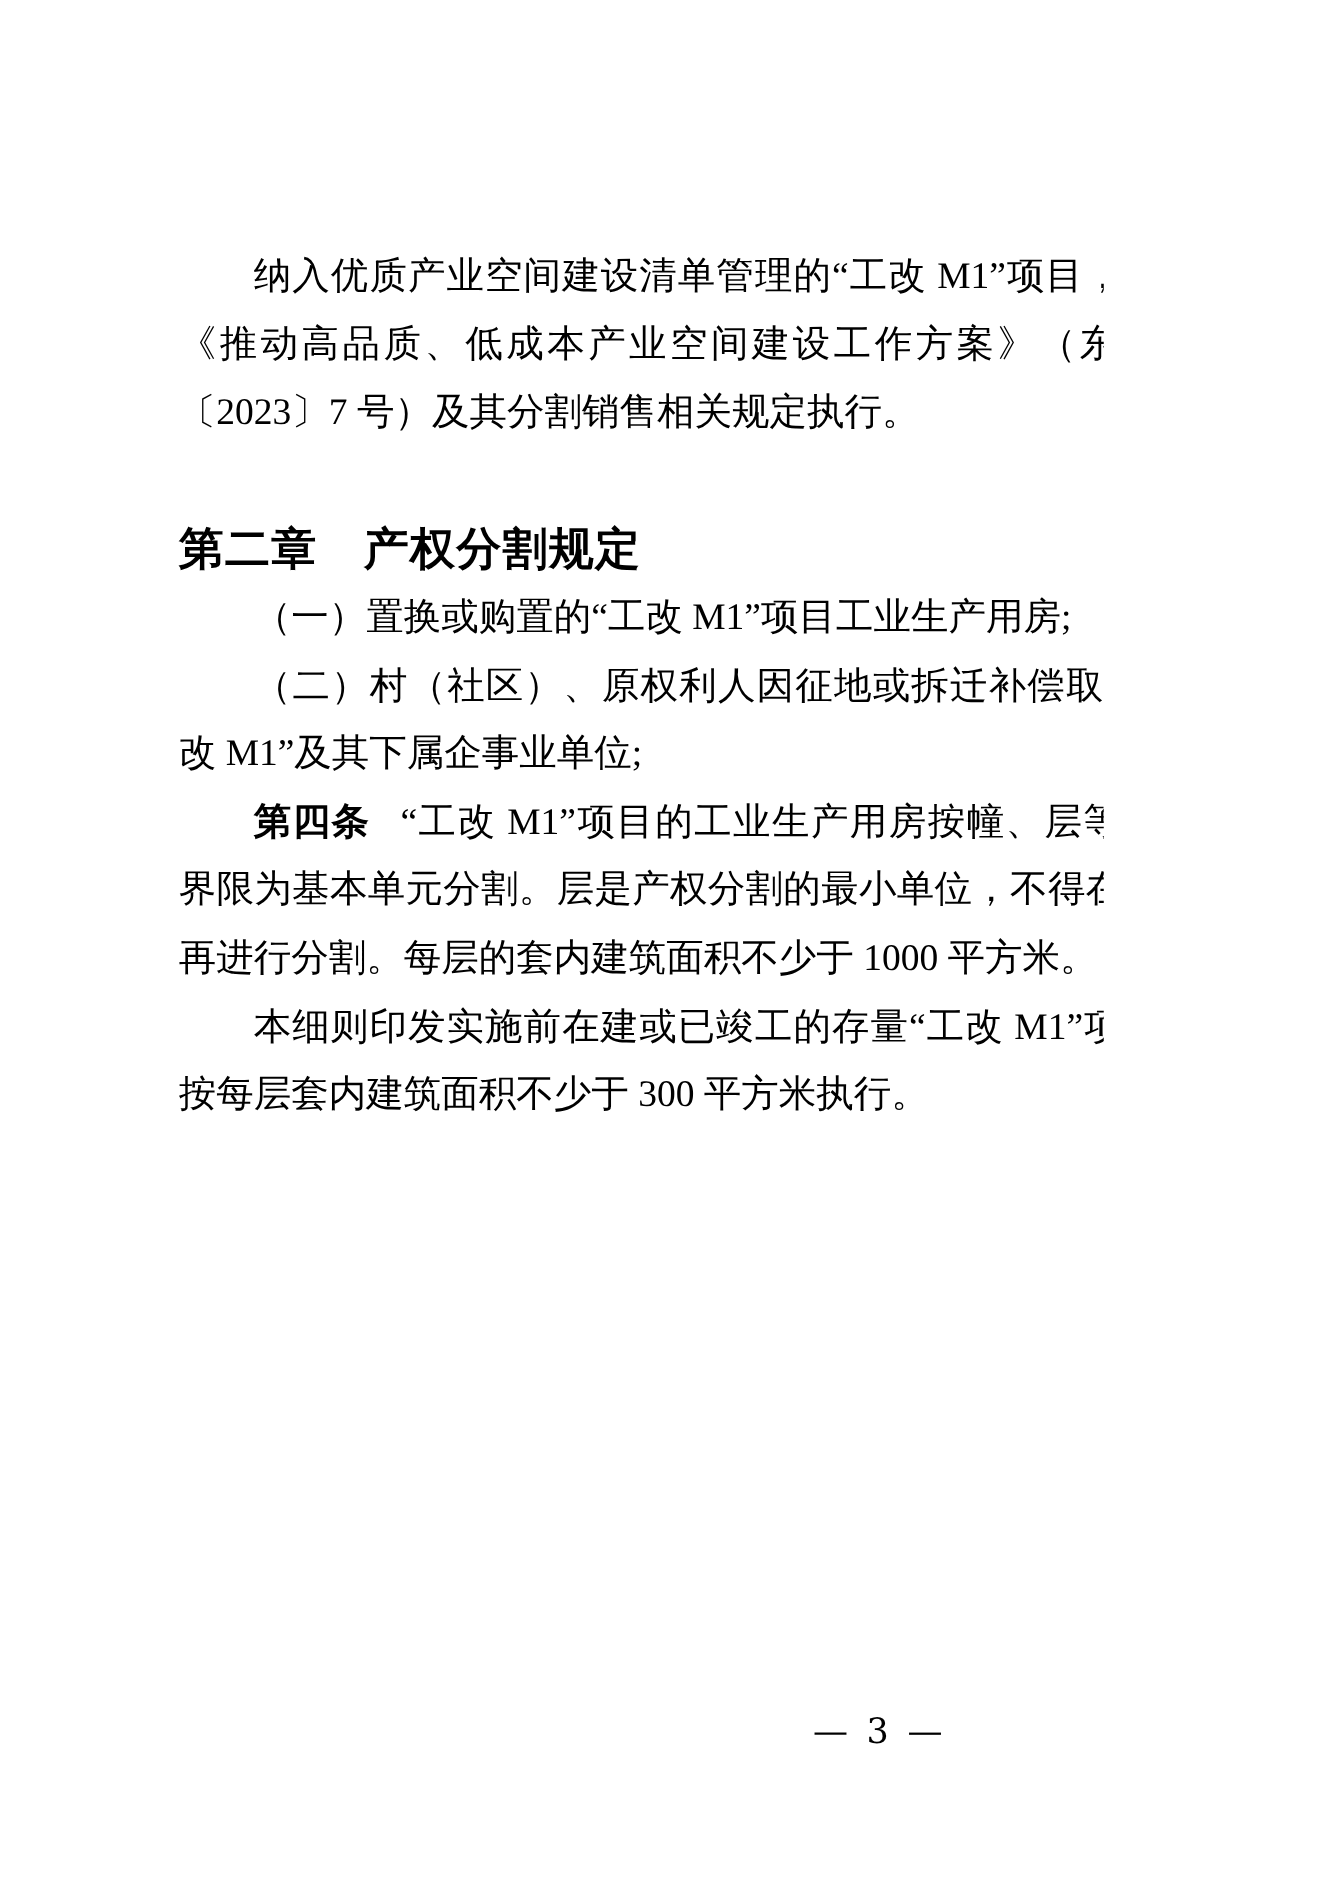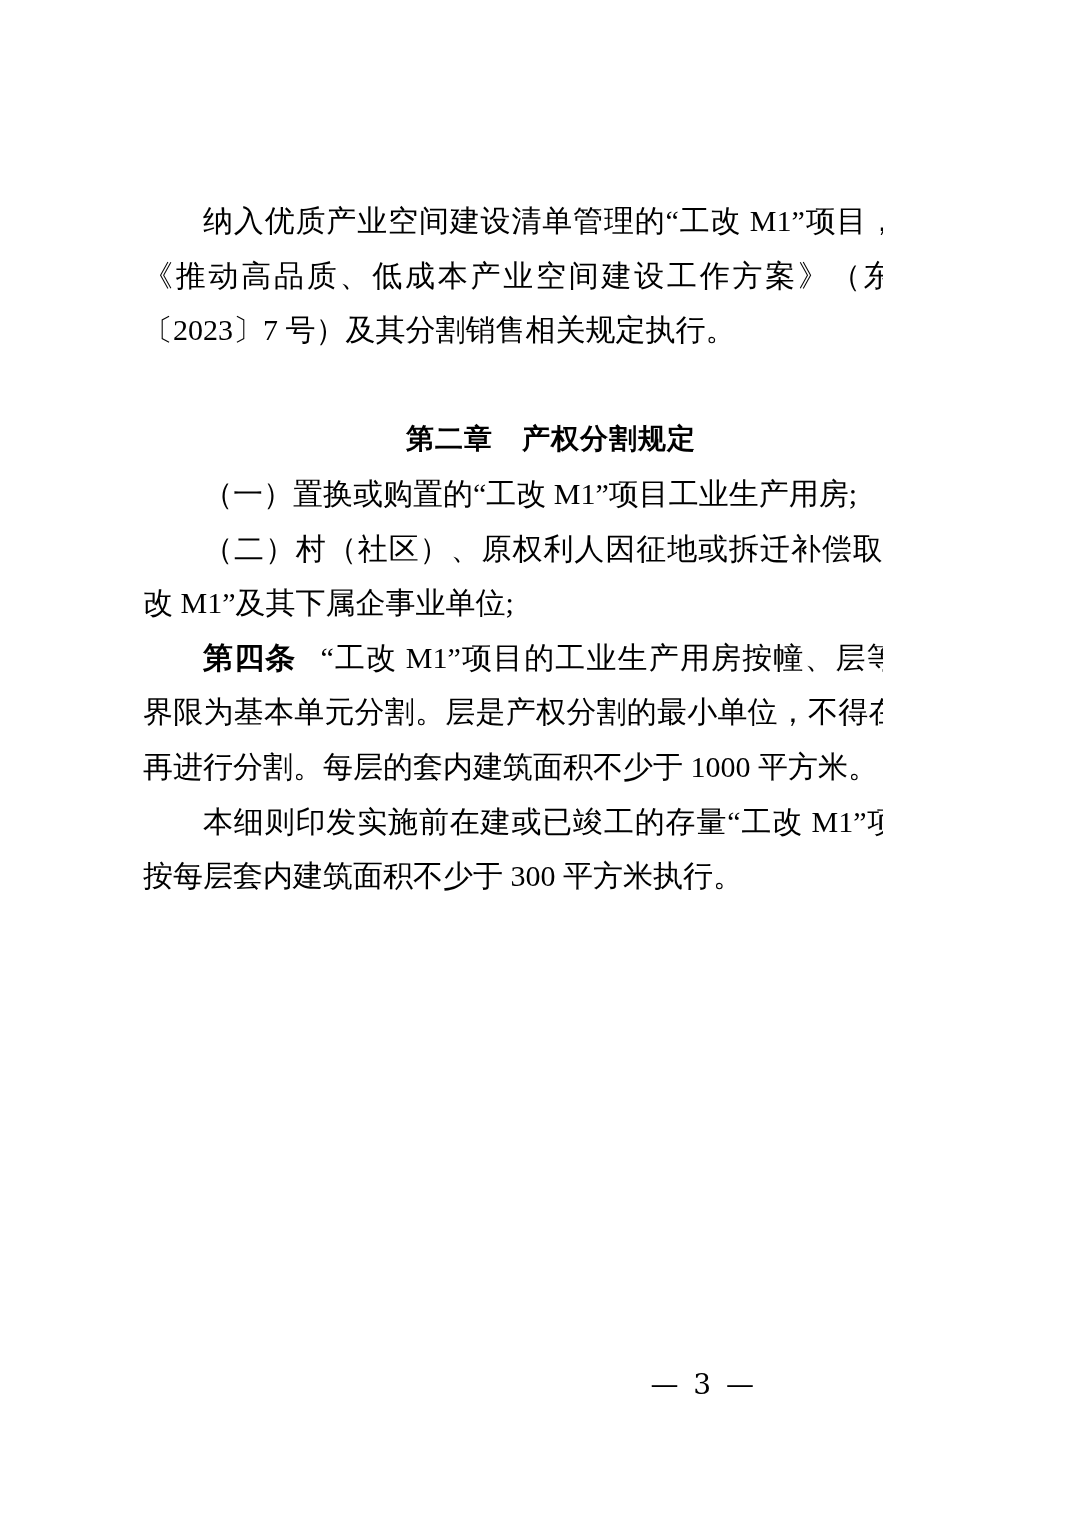--- a/index.html
+++ b/index.html
@@ -26,24 +26,24 @@
     line-height: 54.6px;
     text-align: justify;
     color: #000000;
   }
   .para {
     margin: 0;
     text-indent: 2em;
   }
   .chapter {
     margin: 54.6px 0 0 0;
-    font-size: 28px;
+    font-size: 36px;
     line-height: 54.6px;
     font-weight: 700;
-    text-align: center;
+    text-align: left;
     text-indent: 0;
     font-family: "Liberation Sans", "DejaVu Sans", sans-serif;
     letter-spacing: 1px;
   }
   .article-label {
     font-family: "Liberation Sans", "DejaVu Sans", sans-serif;
     font-weight: 700;
     margin-right: 0.8em;
   }
   .page-number {

